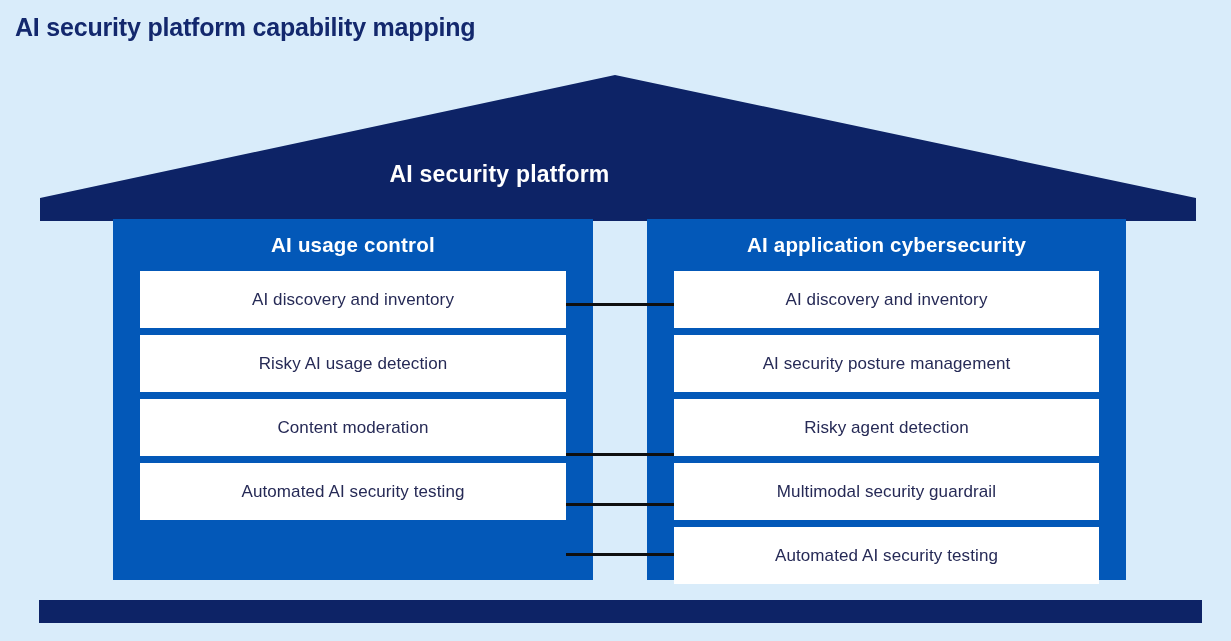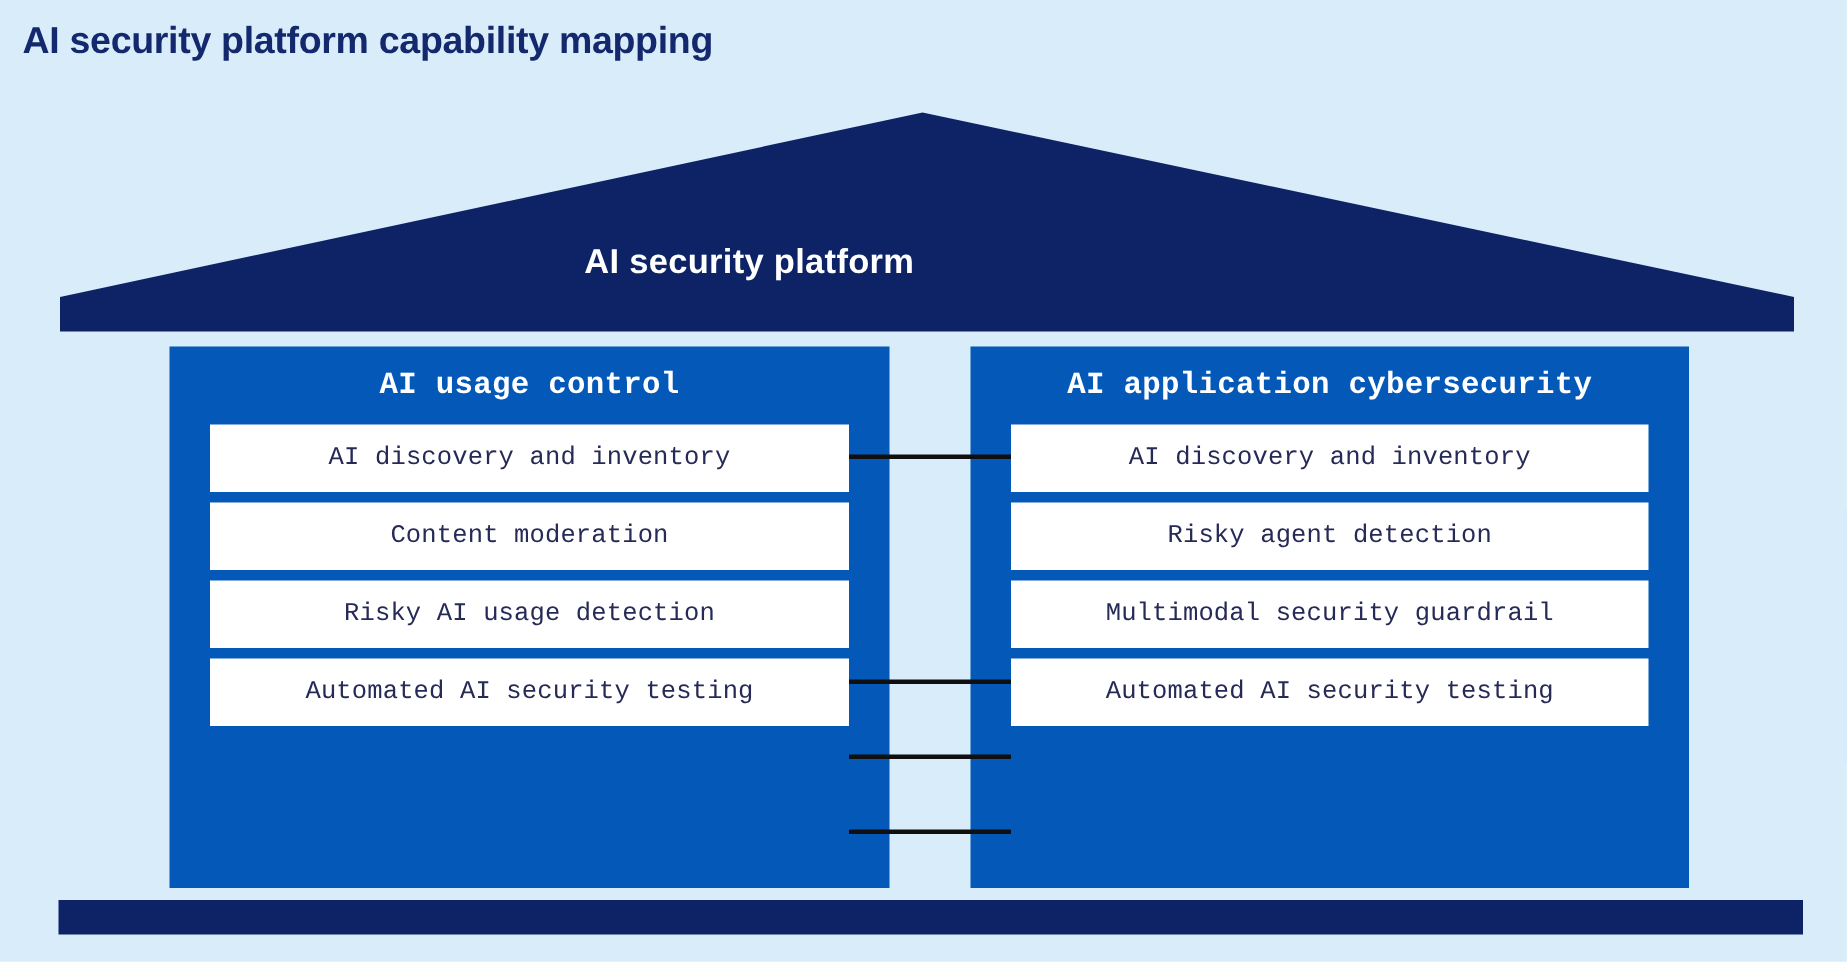--- a/index.html
+++ b/index.html
@@ -37,40 +37,39 @@
     top: 161px;
     width: 999px;
     text-align: center;
     color: #ffffff;
     font-size: 23px;
     font-weight: 700;
     letter-spacing: 0.2px;
   }
   .pillar {
     position: absolute;
-    top: 231px;
+    top: 219px;
     height: 361px;
     background: #0358b8;
     box-sizing: border-box;
-    font-family: Liberation Mono, monospace;
   }
   .pillar.left  { left: 113px; width: 480px; }
   .pillar.right { left: 647px; width: 479px; }
   .pillar-title {
     height: 52px;
     display: flex;
     align-items: center;
     justify-content: center;
     color: #ffffff;
     font-size: 20.5px;
     font-weight: 700;
     letter-spacing: 0.2px;
   }
   .capability-box {
-    height: 45px;
+    height: 57px;
     margin: 0 27px 7px 27px;
     background: #ffffff;
     display: flex;
     align-items: center;
     justify-content: center;
     color: #262a56;
     font-size: 17px;
     letter-spacing: 0.1px;
   }
   .connector {
@@ -102,28 +101,29 @@
 
   <svg class="roof-svg" viewBox="0 0 1231 641" xmlns="http://www.w3.org/2000/svg" aria-hidden="true">
     <polygon points="40,198 615,75 1196,198 1196,221 40,221" fill="#0d2366"></polygon>
   </svg>
 
   <div class="roof-label">AI security platform</div>
 
   <div class="pillar left">
     <div class="pillar-title">AI usage control</div>
     <div class="capability-box">AI discovery and inventory</div>
+    <div class="capability-box">Risky AI usage detection</div>
     <div class="capability-box">Content moderation</div>
-    <div class="capability-box">Risky AI usage detection</div>
     <div class="capability-box">Automated AI security testing</div>
   </div>
 
   <div class="pillar right">
     <div class="pillar-title">AI application cybersecurity</div>
     <div class="capability-box">AI discovery and inventory</div>
+    <div class="capability-box">AI security posture management</div>
     <div class="capability-box">Risky agent detection</div>
     <div class="capability-box">Multimodal security guardrail</div>
     <div class="capability-box">Automated AI security testing</div>
   </div>
 
   <div class="connector c0"></div>
   <div class="connector c3"></div>
   <div class="connector c4"></div>
   <div class="connector c5"></div>
 

